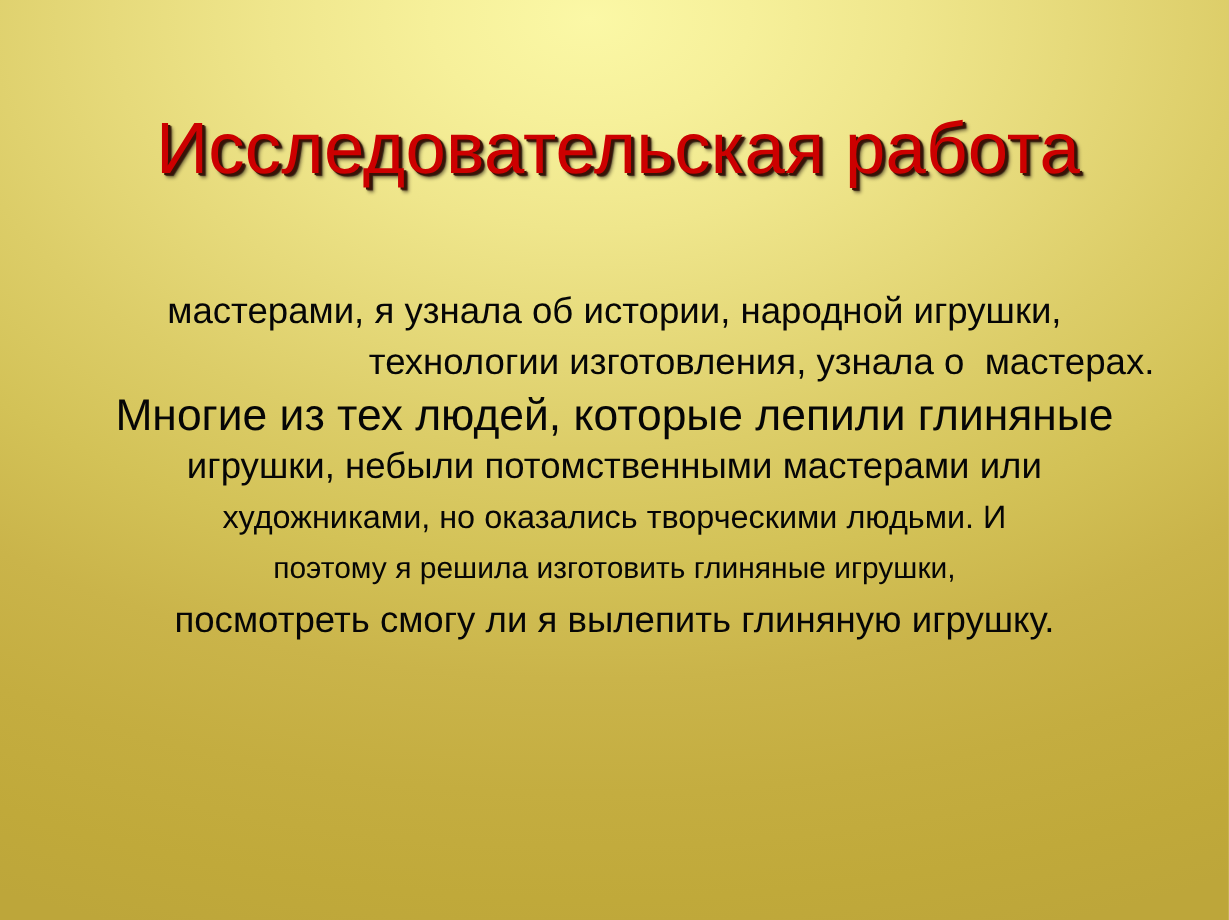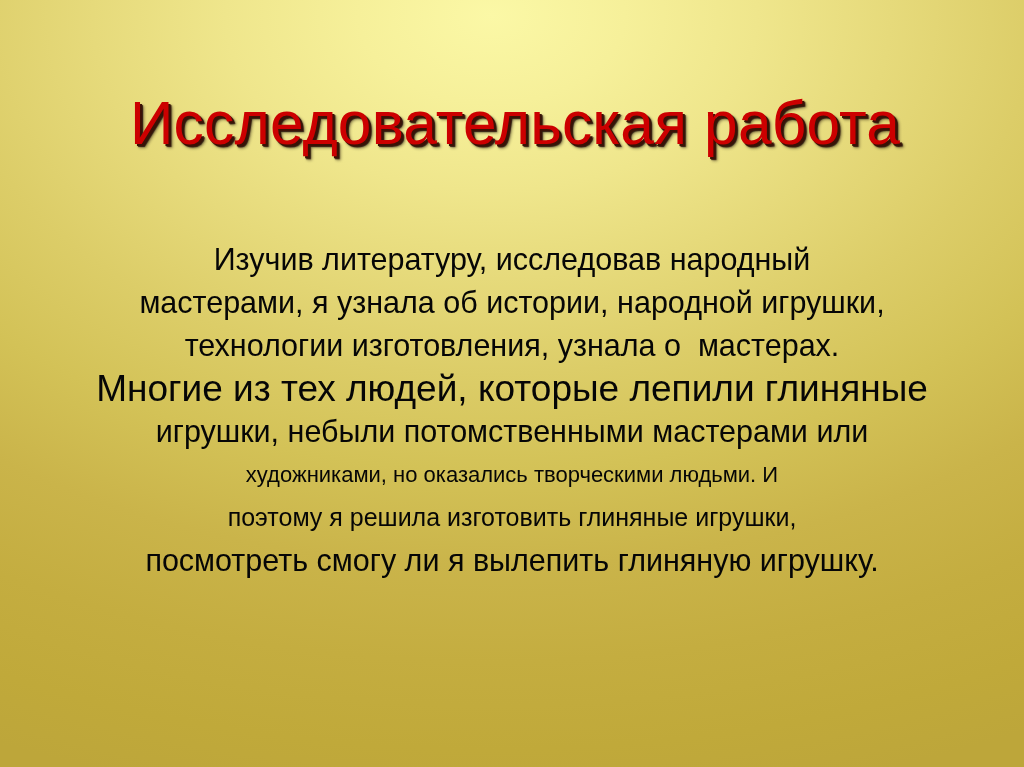--- a/index.html
+++ b/index.html
@@ -78,23 +78,22 @@
 </head>
 <body>
 
 <div id="slide">
 
   <div class="title-block">
     <span class="title-text" style="font-size: 60.44px;">Исследовательская работа</span>
   </div>
 
   <div class="body-block">
-    <span class="body-line" style="font-size: 30.51px; line-height: 43px;">Изучив литературу, исследовав народный</span>
     <span class="body-line" style="font-size: 30.51px; line-height: 43px;">мастерами, я узнала об истории, народной игрушки,</span>
-    <span class="body-line" style="font-size: 30.51px; line-height: 43px;">технологии изготовления, узнала о  мастерах.</span>
+    <span class="body-line" style="font-size: 30.51px; line-height: 43px; text-align: right;">технологии изготовления, узнала о  мастерах.</span>
     <span class="body-line" style="font-size: 37px; line-height: 43px;">Многие из тех людей, которые лепили глиняные</span>
     <span class="body-line" style="font-size: 30.51px; line-height: 43px;">игрушки, небыли потомственными мастерами или</span>
-    <span class="body-line" style="font-size: 22px; line-height: 43px;">художниками, но оказались творческими людьми. И</span>
+    <span class="body-line" style="font-size: 27px; line-height: 43px;">художниками, но оказались творческими людьми. И</span>
     <span class="body-line" style="font-size: 25px; line-height: 43px;">поэтому я решила изготовить глиняные игрушки,</span>
     <span class="body-line" style="font-size: 30.51px; line-height: 43px;">посмотреть смогу ли я вылепить глиняную игрушку.</span>
   </div>
 
 </div>
 
 </body></html>

